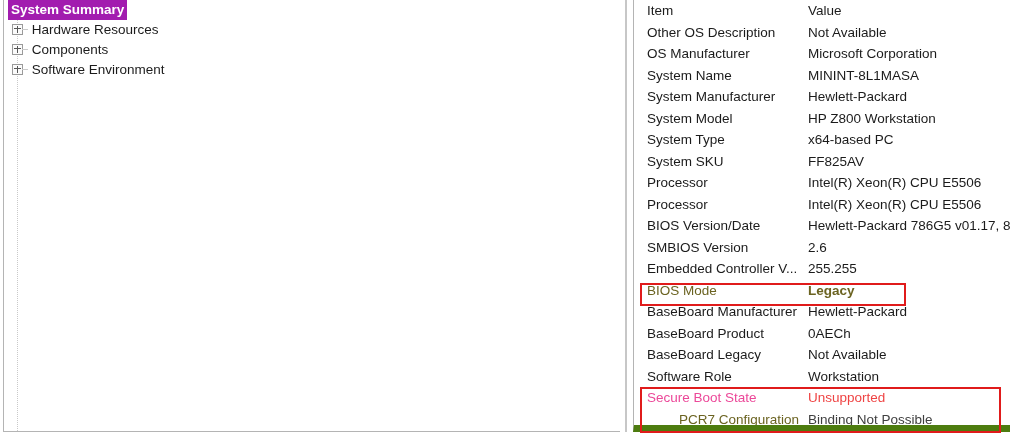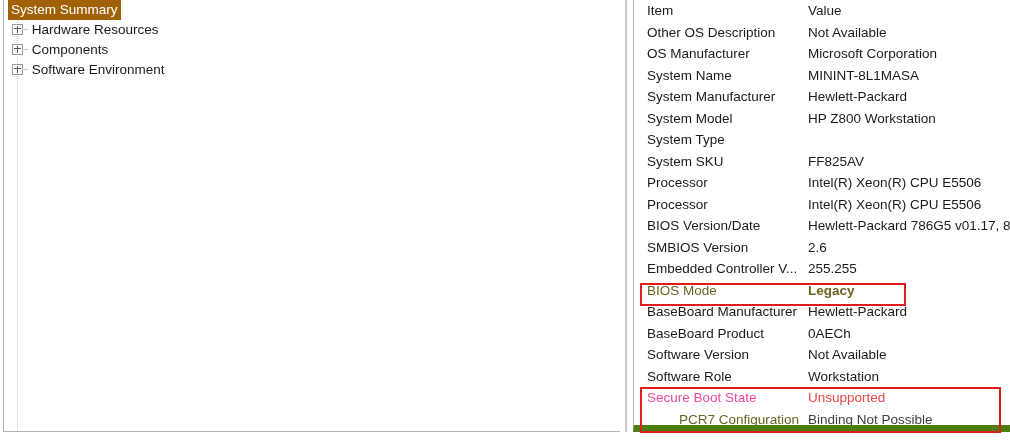--- a/index.html
+++ b/index.html
@@ -96,21 +96,21 @@
 </style>
 </head>
 <body>
 
 <div id="app">
 
   <div id="tree-panel">
     <div class="tline"></div>
 
     <div class="tree-row root">
-      <span class="tlabel" style="background: #a16207; color: rgb(255, 255, 255);">System Summary</span>
+      <span class="tlabel" style="background: #a21caf; color: rgb(255, 255, 255); font-weight: bold;">System Summary</span>
     </div>
 
     <div class="tree-row child">
       <span class="expander"></span><span class="tstub"></span>
       <span class="tlabel">Hardware Resources</span>
     </div>
 
     <div class="tree-row child">
       <span class="expander"></span><span class="tstub"></span>
       <span class="tlabel">Components</span>
@@ -150,20 +150,21 @@
           <div class="drow">
             <span class="c-item">System Manufacturer</span>
             <span class="c-val">Hewlett-Packard</span>
           </div>
           <div class="drow">
             <span class="c-item">System Model</span>
             <span class="c-val">HP Z800 Workstation</span>
           </div>
           <div class="drow">
             <span class="c-item">System Type</span>
+            <span class="c-val">x64-based PC</span>
           </div>
           <div class="drow">
             <span class="c-item">System SKU</span>
             <span class="c-val">FF825AV</span>
           </div>
           <div class="drow">
             <span class="c-item">Processor</span>
             <span class="c-val">Intel(R) Xeon(R) CPU             E5506</span>
           </div>
           <div class="drow">
@@ -188,21 +189,21 @@
           </div>
           <div class="drow">
             <span class="c-item">BaseBoard Manufacturer</span>
             <span class="c-val">Hewlett-Packard</span>
           </div>
           <div class="drow">
             <span class="c-item">BaseBoard Product</span>
             <span class="c-val">0AECh</span>
           </div>
           <div class="drow">
-            <span class="c-item">Software Version</span>
+            <span class="c-item">BaseBoard Legacy</span>
             <span class="c-val">Not Available</span>
           </div>
           <div class="drow">
             <span class="c-item">Software Role</span>
             <span class="c-val">Workstation</span>
           </div>
           <div class="drow flagged">
             <span class="c-item" style="color: #ec4899;">Secure Boot State</span>
             <span class="c-val" style="color: #ef4444;">Unsupported</span>
           </div>

